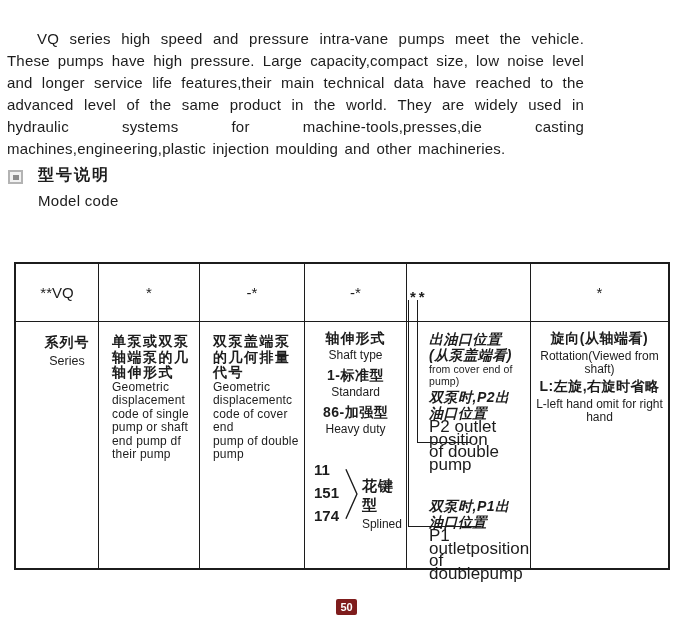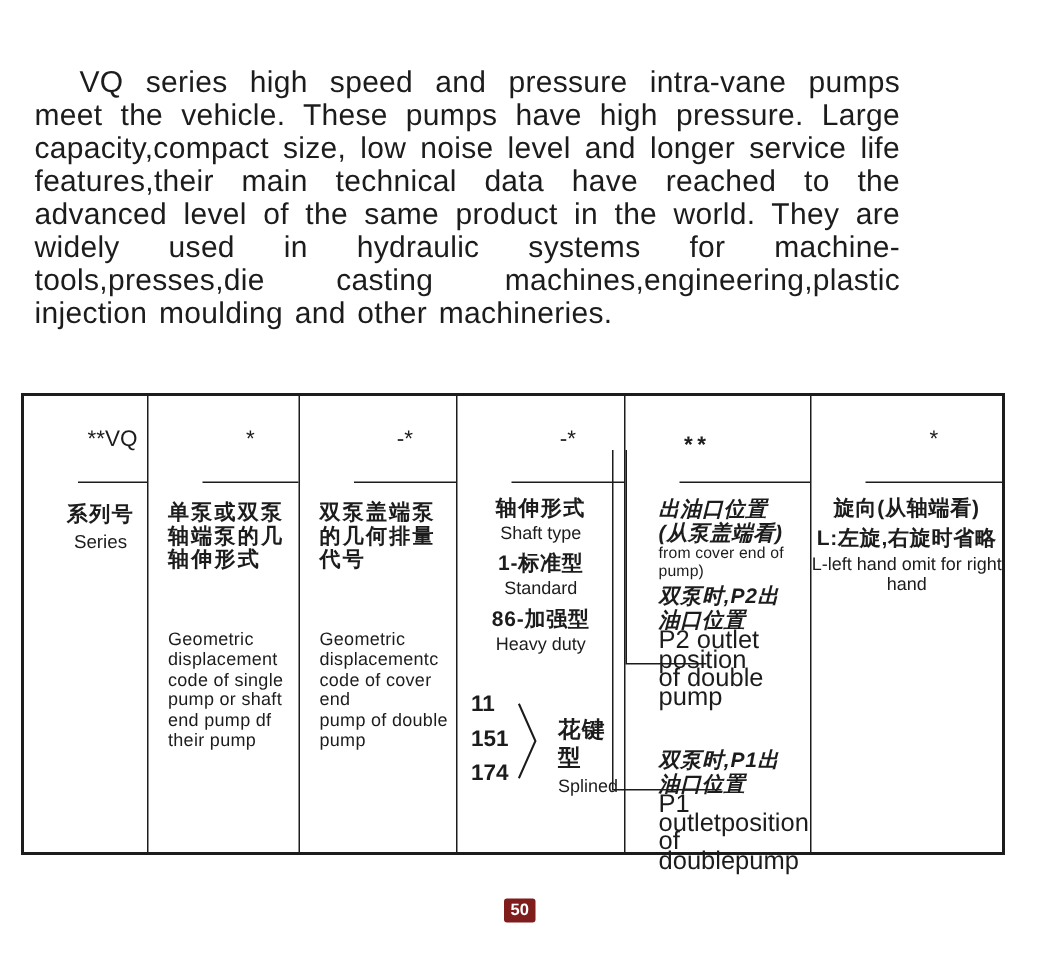--- a/index.html
+++ b/index.html
@@ -2,22 +2,22 @@
 <html><head>
 <meta charset="utf-8">
 <style>
   html,body { margin:0; padding:0; }
   .page {
     position:relative; width:695px; height:636px; background:#ffffff;
     font-family:"Liberation Sans","DejaVu Sans",sans-serif; color:#1c1c1c; overflow:hidden;
   }
   
   .intro {
-    position:absolute; left:7px; top:28px; width:577px; margin:16px;
-    font-size:20px; line-height:22px; text-align:justify; text-indent:30px;
+    position:absolute; left:7px; top:28px; width:577px; margin:0;
+    font-size:15px; line-height:22px; text-align:justify; text-indent:30px;
     letter-spacing:0.2px; word-spacing:2px;
   }
   
   .section-header { position:absolute; left:8px; top:165px; }
   .bullet {
     position:absolute; left:0; top:5px; width:11px; height:10px;
     border:2px solid #b3b3b3; background:#f2f2f2;
     display:flex; align-items:center; justify-content:center;
   }
   .bullet-inner { width:6px; height:5px; background:#8c8c8c; }
@@ -28,43 +28,43 @@
   .model-table {
     position:absolute; left:14px; top:262px; width:656px; height:308px;
     border:2px solid #1c1c1c; box-sizing:border-box; display:flex; background:#fff;
   }
   .tcol { box-sizing:border-box; border-right:1.5px solid #1c1c1c; display:flex; flex-direction:column; }
   .tcol:last-child { border-right:none; }
   .c1 { flex:0 0 83px; } .c2 { flex:0 0 101px; } .c3 { flex:0 0 105px; }
   .c4 { flex:0 0 100px; } .c5 { flex:0 0 124px; } .c6 { flex:1; }
   .thead {
     flex:0 0 58px; height:58px; border-bottom:1.5px solid #1c1c1c; box-sizing:border-box;
-    display:flex; align-items:center; justify-content:center; font-size:15px; position:relative;margin-left:36px;
+    display:flex; align-items:center; justify-content:center; font-size:15px; position:relative;
   }
   .stars-left { position:absolute; left:3px; top:24px; font-size:15px; font-weight:bold; letter-spacing:3px; }
   .tbody { flex:1; position:relative; }
   .zh-b { font-size:14px; font-weight:bold; letter-spacing:1px; }
   
   .c1 .tbody { text-align:center; padding-top:12px;padding-left:20px; }
   .series-en { font-size:12.5px; margin-top:2px; }
   
   .c2 .tbody, .c3 .tbody { padding:12px 0 0 13px; }
   .zh-line { font-size:14px; font-weight:bold; letter-spacing:1.5px; line-height:15.5px; }
-  .en-block { margin-top:39px; }
+  .en-block { }
   .en-line { font-size:12px; line-height:13.5px; letter-spacing:0.2px; }
   
   .c4 .tbody { padding-top:8px; text-align:center; }
   .shaft-title-en { font-size:12px; line-height:13px; margin-top:1px; }
   .opt-zh { font-size:14px; font-weight:bold; letter-spacing:0.5px; margin-top:5px; }
   .opt-en { font-size:12px; line-height:13px; margin-top:1px; }
   .spline-row { display:flex; text-align:left; padding-left:9px; margin-top:22px; }
   .spline-codes { width:34px; }
   .spline-code { font-size:15px; font-weight:bold; line-height:23px; }
   .bracket-svg { margin-top:5px; }
-  .spline-label { margin-left:12px; margin-top:19px; }
+  .spline-label { margin-left:2px; margin-top:19px; }
   .spline-zh { font-size:15px; font-weight:bold; letter-spacing:1px; }
   .spline-en { font-size:12px; margin-top:2px; }
   
   .c5 .tbody { padding:9px 0 0 22px; }
   .o-zh { font-size:14px; font-weight:bold; letter-spacing:0.5px; line-height:16px;font-style:italic; }
   .o-en-s { font-size:10.5px; line-height:12px; letter-spacing:0.1px; }
   .o-en { font-size:17px; line-height:12.5px; }
   .p2-block { margin-top:2px; }
   .p1-block { margin-top:27px; }
   
@@ -85,20 +85,29 @@
     font-size:11px; font-weight:bold; display:flex; align-items:center; justify-content:center;
   }
 </style>
 </head>
 <body>
 
 <div class="page">
 
   <p class="intro">VQ series high speed and pressure intra-vane pumps meet the vehicle. These pumps have high pressure. Large capacity,compact size, low noise level and longer service life features,their main technical data have reached to the advanced level of the same product in the world. They are widely used in hydraulic systems for machine-tools,presses,die casting machines,engineering,plastic injection moulding and other machineries.</p>
 
+  <div class="section-header">
+    <span class="bullet">
+        <span class="bullet-inner"></span>
+      </span>
+    <div class="titles">
+      <div class="title-zh">型号说明</div>
+      <div class="title-en">Model code</div>
+    </div>
+  </div>
 
   <div class="model-table">
 
     <div class="tcol c1">
       <div class="thead">**VQ</div>
       <div class="tbody">
         <div class="zh-b">系列号</div>
         <div class="series-en">Series</div>
       </div>
     </div>
@@ -182,20 +191,21 @@
           <div class="o-en">P1 outletposition</div>
           <div class="o-en">of doublepump</div>
         </div>
       </div>
     </div>
 
     <div class="tcol c6">
       <div class="thead">*</div>
       <div class="tbody">
         <div class="r-zh">旋向(从轴端看)</div>
+        <div class="r-en">Rottation(Viewed from shaft)</div>
         <div class="r-zh2">L:左旋,右旋时省略</div>
         <div class="r-en">L-left hand omit for right hand</div>
       </div>
     </div>
 
   </div>
 
   <div class="conn conn-v1"></div>
   <div class="conn conn-h1"></div>
   <div class="conn conn-v2"></div>

